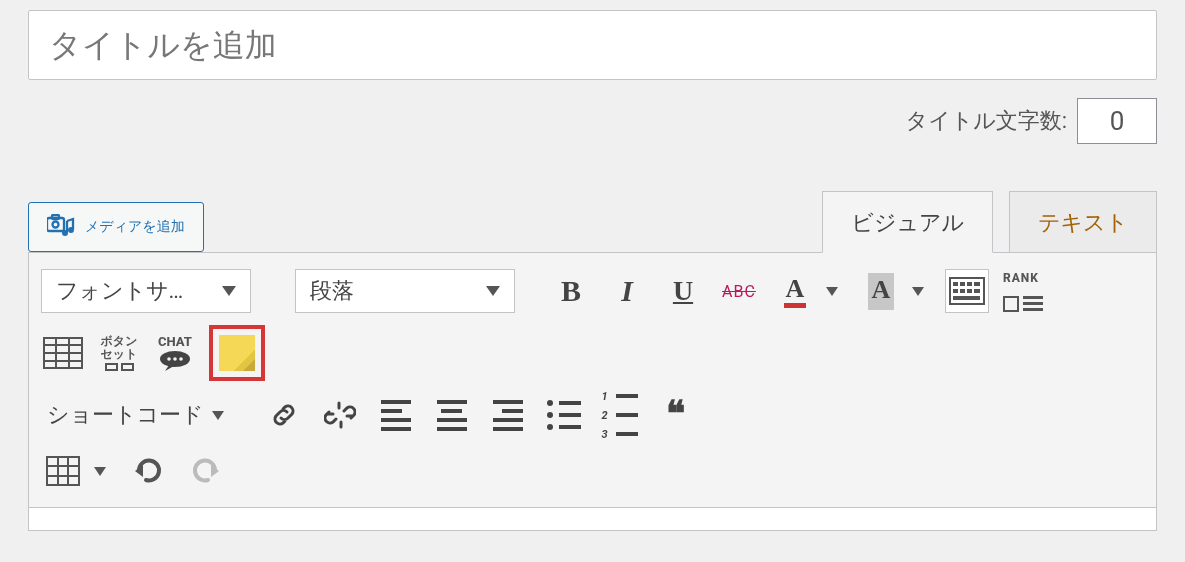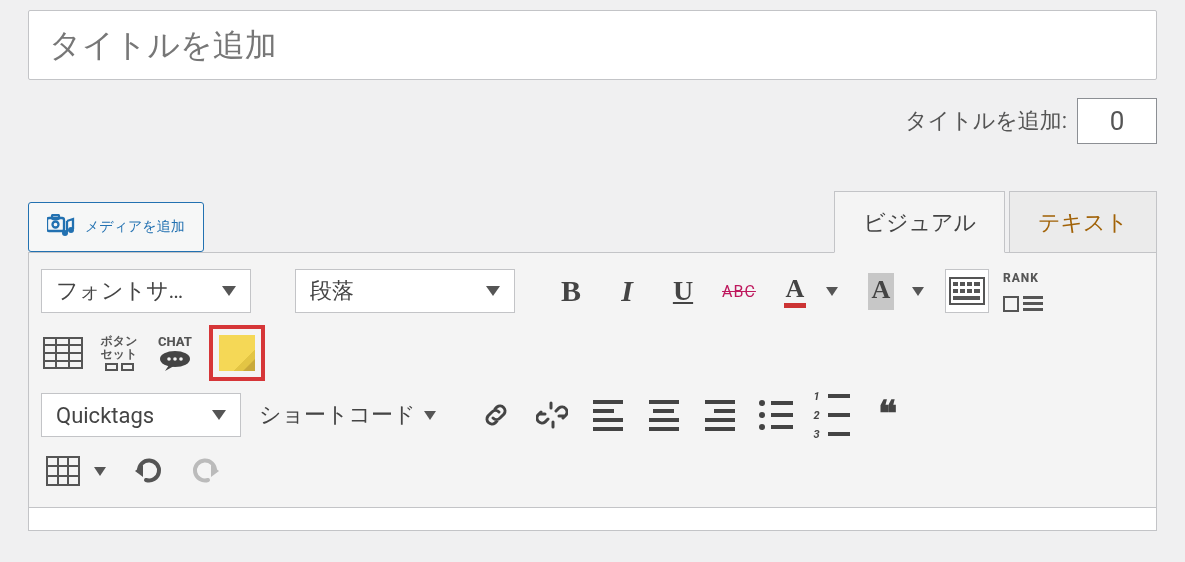--- a/index.html
+++ b/index.html
@@ -60,21 +60,21 @@
     border: 1.5px solid #2271b1;
     background: #f6f7f7;
     color: #2271b1;
     font-size: 14px;
     cursor: pointer;
     border-radius: 3px;
   }
   .tabs {
     display: flex;
     align-items: flex-end;
-    gap: 4px;
+    gap: 16px;
   }
   .tab {
     padding: 16px 28px 14px;
     border: 1px solid #c3c4c7;
     background: #ebebeb;
     color: #a16207;
     font-size: 22px;
     cursor: pointer;
     position: relative;
     top: 1px;
@@ -179,21 +179,21 @@
   }
 </style>
 </head>
 <body>
 
 <div class="wrap">
 
   <input type="text" class="title-input" placeholder="タイトルを追加" style="">
 
   <div class="title-count-row">
-    <span>タイトルを追加:</span>
+    <span>タイトル文字数:</span>
     <div class="title-count-box">0</div>
   </div>
 
   <div class="media-row">
     <button class="media-btn">
       <span>
         <svg width="28" height="24" viewBox="0 0 28 24">
           <rect x="0" y="4" width="17" height="13" rx="2" fill="none" stroke="#2271b1" stroke-width="2.3"></rect>
           <circle cx="8.5" cy="10.5" r="3" fill="none" stroke="#2271b1" stroke-width="2.3"></circle>
           <rect x="5" y="1" width="7" height="4" rx="1" fill="none" stroke="#2271b1" stroke-width="2.3"></rect>
@@ -328,24 +328,20 @@
           </svg>
         </div>
       </div>
 
       <div class="sticky-btn">
         <span class="sticky-inner"></span>
       </div>
     </div>
 
     <div class="tb-row">
-      <div class="select-box sel-quicktags">
-        <span>Quicktags</span>
-        <span class="caret-down"></span>
-      </div>
 
 
       <div class="label-drop">
         <span>ショートコード</span>
         <span class="caret-down-sm"></span>
       </div>
 
       <div style="width:8px"></div>
 
       <div class="tbtn">

